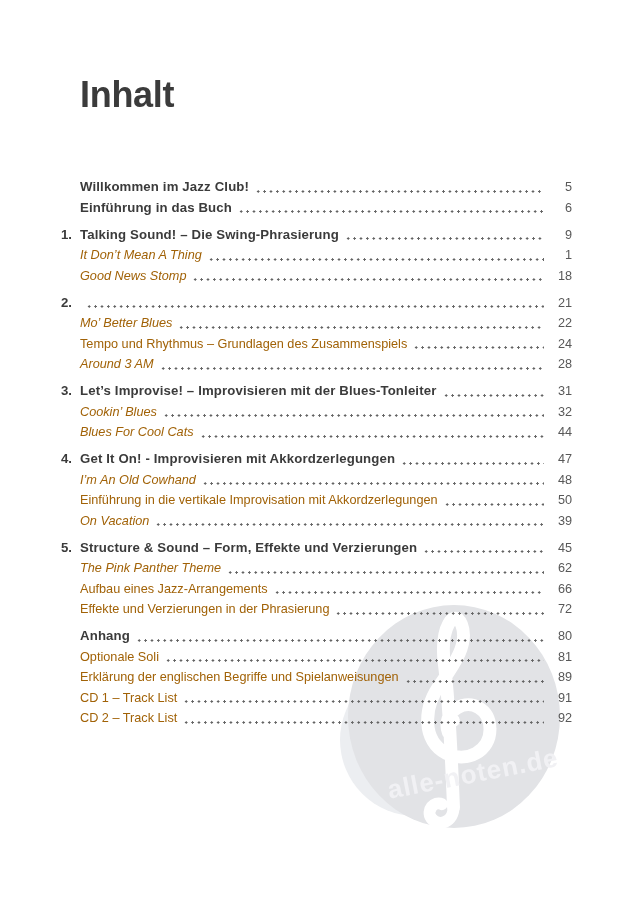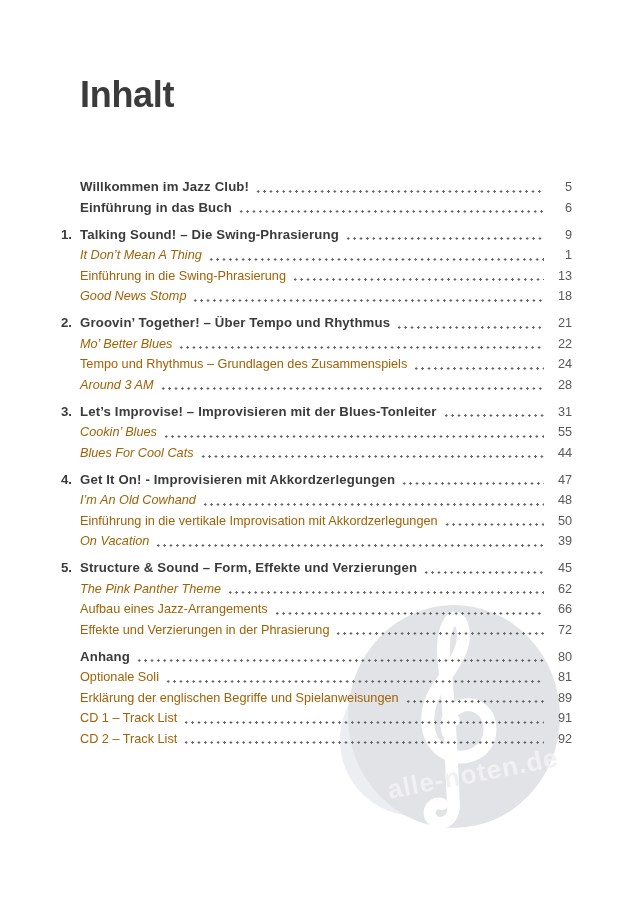--- a/index.html
+++ b/index.html
@@ -115,37 +115,30 @@
     <span class="label">Talking Sound! – Die Swing-Phrasierung</span>
     <span class="dots"></span>
     <span class="pagenum">9</span>
   </div>
           <div class="row italic">
 
     <span class="label">It Don’t Mean A Thing</span>
     <span class="dots"></span>
     <span class="pagenum">1</span>
   </div>
-          <div class="row">
-
-    <span class="label">Einführung in die Swing-Phrasierung</span>
-    <span class="dots"></span>
-    <span class="pagenum">13</span>
-  </div>
           <div class="row italic">
 
     <span class="label">Good News Stomp</span>
     <span class="dots"></span>
     <span class="pagenum">18</span>
   </div>
         </div>
         <div class="group">
           <div class="row bold">
     <span class="num">2.</span>
-    <span class="label">Groovin’ Together! – Über Tempo und Rhythmus</span>
     <span class="dots"></span>
     <span class="pagenum">21</span>
   </div>
           <div class="row italic">
 
     <span class="label">Mo’ Better Blues</span>
     <span class="dots"></span>
     <span class="pagenum">22</span>
   </div>
           <div class="row">
@@ -165,21 +158,21 @@
           <div class="row bold">
     <span class="num">3.</span>
     <span class="label">Let’s Improvise! – Improvisieren mit der Blues-Tonleiter</span>
     <span class="dots"></span>
     <span class="pagenum">31</span>
   </div>
           <div class="row italic">
 
     <span class="label">Cookin’ Blues</span>
     <span class="dots"></span>
-    <span class="pagenum">55</span>
+    <span class="pagenum">32</span>
   </div>
           <div class="row italic">
 
     <span class="label">Blues For Cool Cats</span>
     <span class="dots"></span>
     <span class="pagenum">44</span>
   </div>
         </div>
         <div class="group">
           <div class="row bold">

